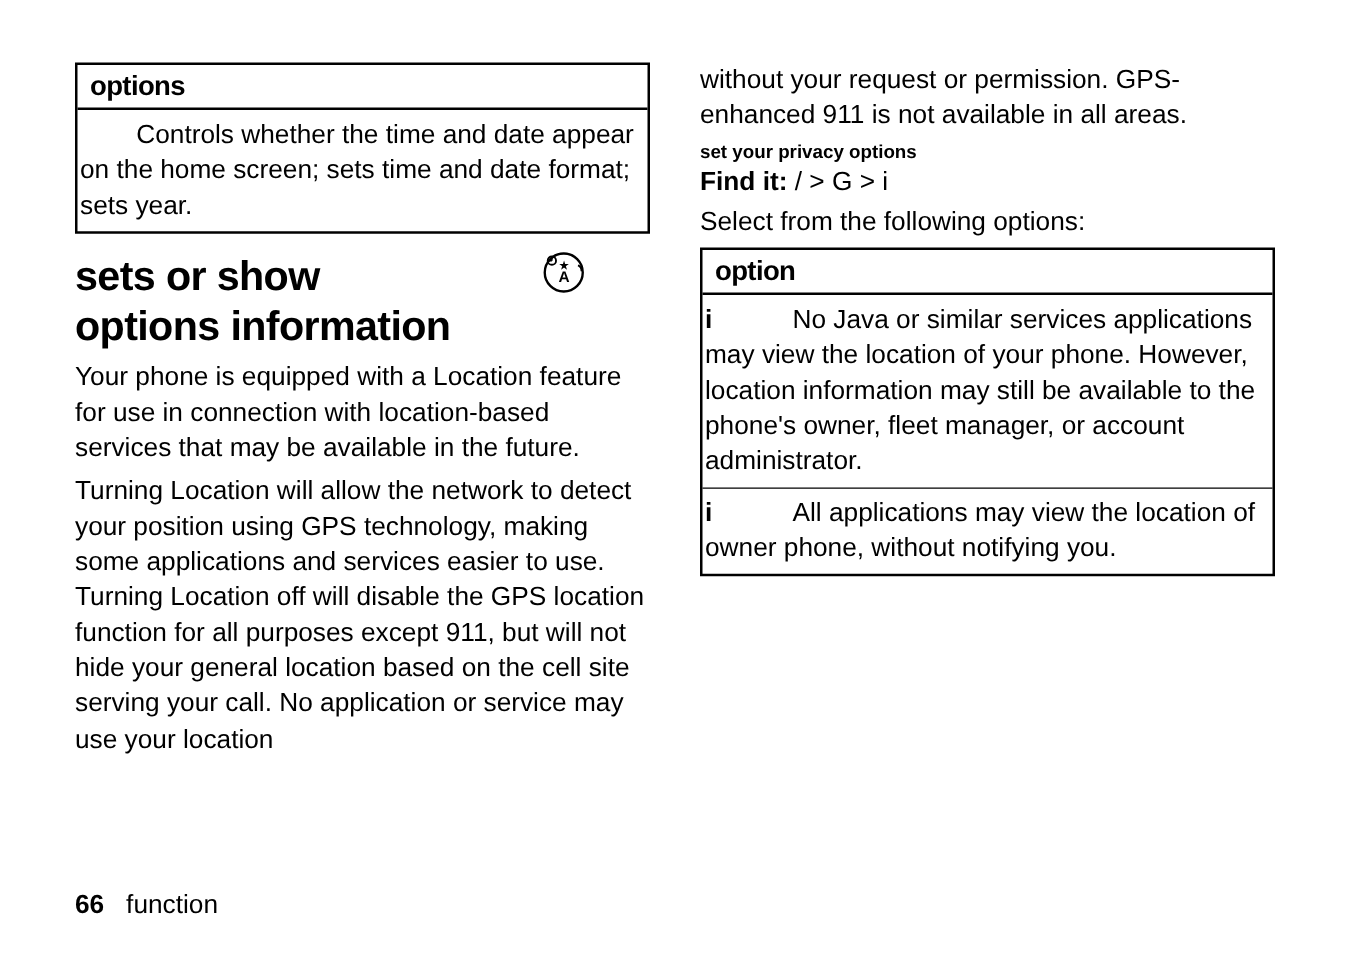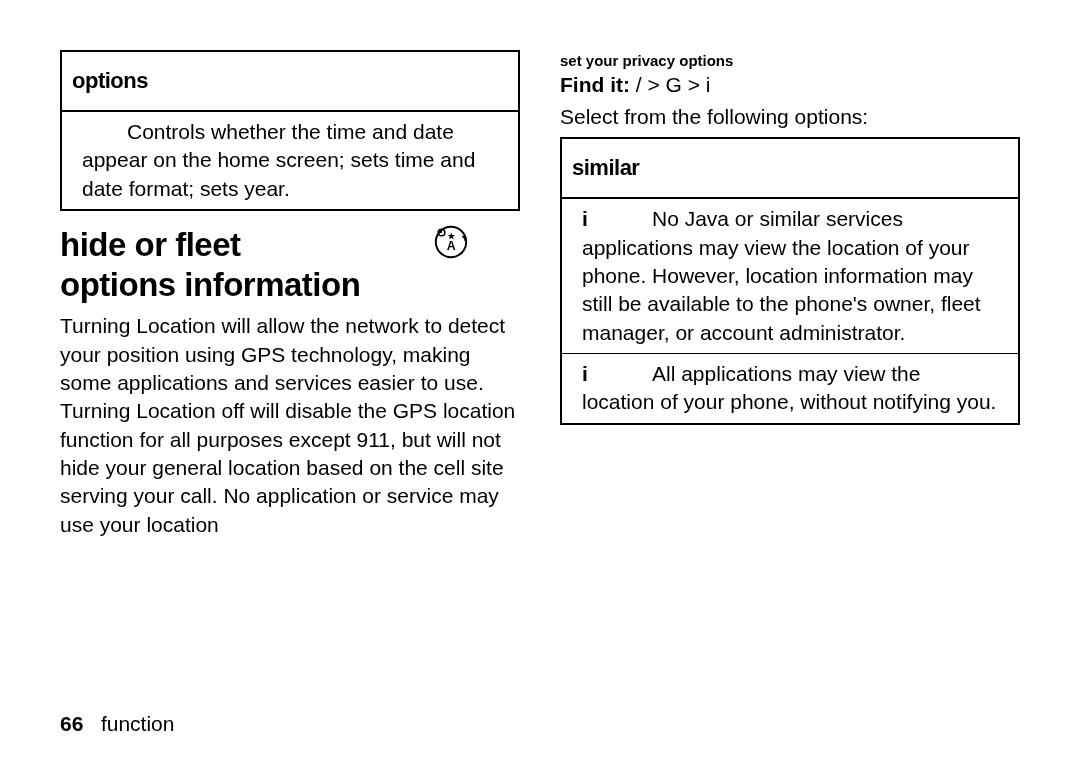--- a/index.html
+++ b/index.html
@@ -25,28 +25,28 @@
     gap: 40px;
   }
   .col {
     width: 470px;
   }
   .box {
     border: 2px solid #000;
   }
   .box-header {
     border-bottom: 2px solid #000;
-    padding: 16px 10px;
+    padding: 4px 10px;
     font-weight: bold;
     font-size: 22px;
     letter-spacing: -0.5px;
   }
   .box-cell {
     border-bottom: 1.5px solid #000;
-    padding: 6px 20px;
+    padding: 6px 2px;
     font-size: 21px;
     line-height: 1.35;
   }
   .box-cell:last-child {
     border-bottom: none;
   }
   .section-title {
     font-size: 33px;
     line-height: 1.2;
     margin: 14px 0 8px 0;
@@ -100,55 +100,57 @@
     <div class="col">
 
       <div class="box">
         <div class="box-header">options</div>
         <div class="box-cell">
           <span style="display:inline-block;width:45px;"></span><span>Controls whether the time and date appear on the home screen; sets time and date format; sets year.</span>
         </div>
       </div>
 
       <h2 class="section-title">
-        <span>hide or fleet</span><br>
+        <span>sets or show</span><br>
         <span>options information</span>
         <span class="icon-holder">
           <svg viewBox="0 0 40 40" width="38" height="38">
             <circle cx="20" cy="20" r="16" fill="none" stroke="#000" stroke-width="2"></circle>
             <circle cx="10" cy="10" r="3.5" fill="none" stroke="#000" stroke-width="1.6"></circle>
             <line x1="10" y1="6.5" x2="10" y2="10" stroke="#000" stroke-width="1.3"></line>
             <line x1="6.5" y1="10" x2="10" y2="10" stroke="#000" stroke-width="1.3"></line>
             <text x="20" y="17" text-anchor="middle" font-family="Arial" font-size="9" font-weight="bold" fill="#000">★</text>
             <text x="20" y="28" text-anchor="middle" font-family="Arial" font-size="13" font-weight="bold" fill="#000">A</text>
             <path d="M32 14 q3 1 3 5" fill="none" stroke="#000" stroke-width="1.6"></path>
           </svg>
         </span>
       </h2>
 
+      <p class="para">Your phone is equipped with a Location feature for use in connection with location-based services that may be available in the future.</p>
       <p class="para">Turning Location will allow the network to detect your position using GPS technology, making some applications and services easier to use. Turning Location off will disable the GPS location function for all purposes except 911, but will not hide your general location based on the cell site serving your call. No application or service may use your location</p>
     </div>
 
     <div class="col">
+      <p class="para" style="margin-top:0">without your request or permission. GPS-enhanced 911 is not available in all areas.</p>
 
       <p class="sub-bold">set your privacy options</p>
 
       <p class="findit">
         <b>Find it:</b><span> /   &gt; G  &gt; i</span>
       </p>
 
       <p class="para">Select from the following options:</p>
 
       <div class="box">
-        <div class="box-header">similar</div>
+        <div class="box-header">option</div>
         <div class="box-cell">
           <span class="opt-label">i</span><span>No Java or similar services applications may view the location of your phone. However, location information may still be available to the phone's owner, fleet manager, or account administrator.</span>
         </div>
         <div class="box-cell">
-          <span class="opt-label">i</span><span>All applications may view the location of your phone, without notifying you.</span>
+          <span class="opt-label">i</span><span>All applications may view the location of owner phone, without notifying you.</span>
         </div>
       </div>
     </div>
 
   </div>
 
   <div class="footer">
     <b>66</b>&nbsp;&nbsp;&nbsp;<span>function</span>
   </div>
 </div>

